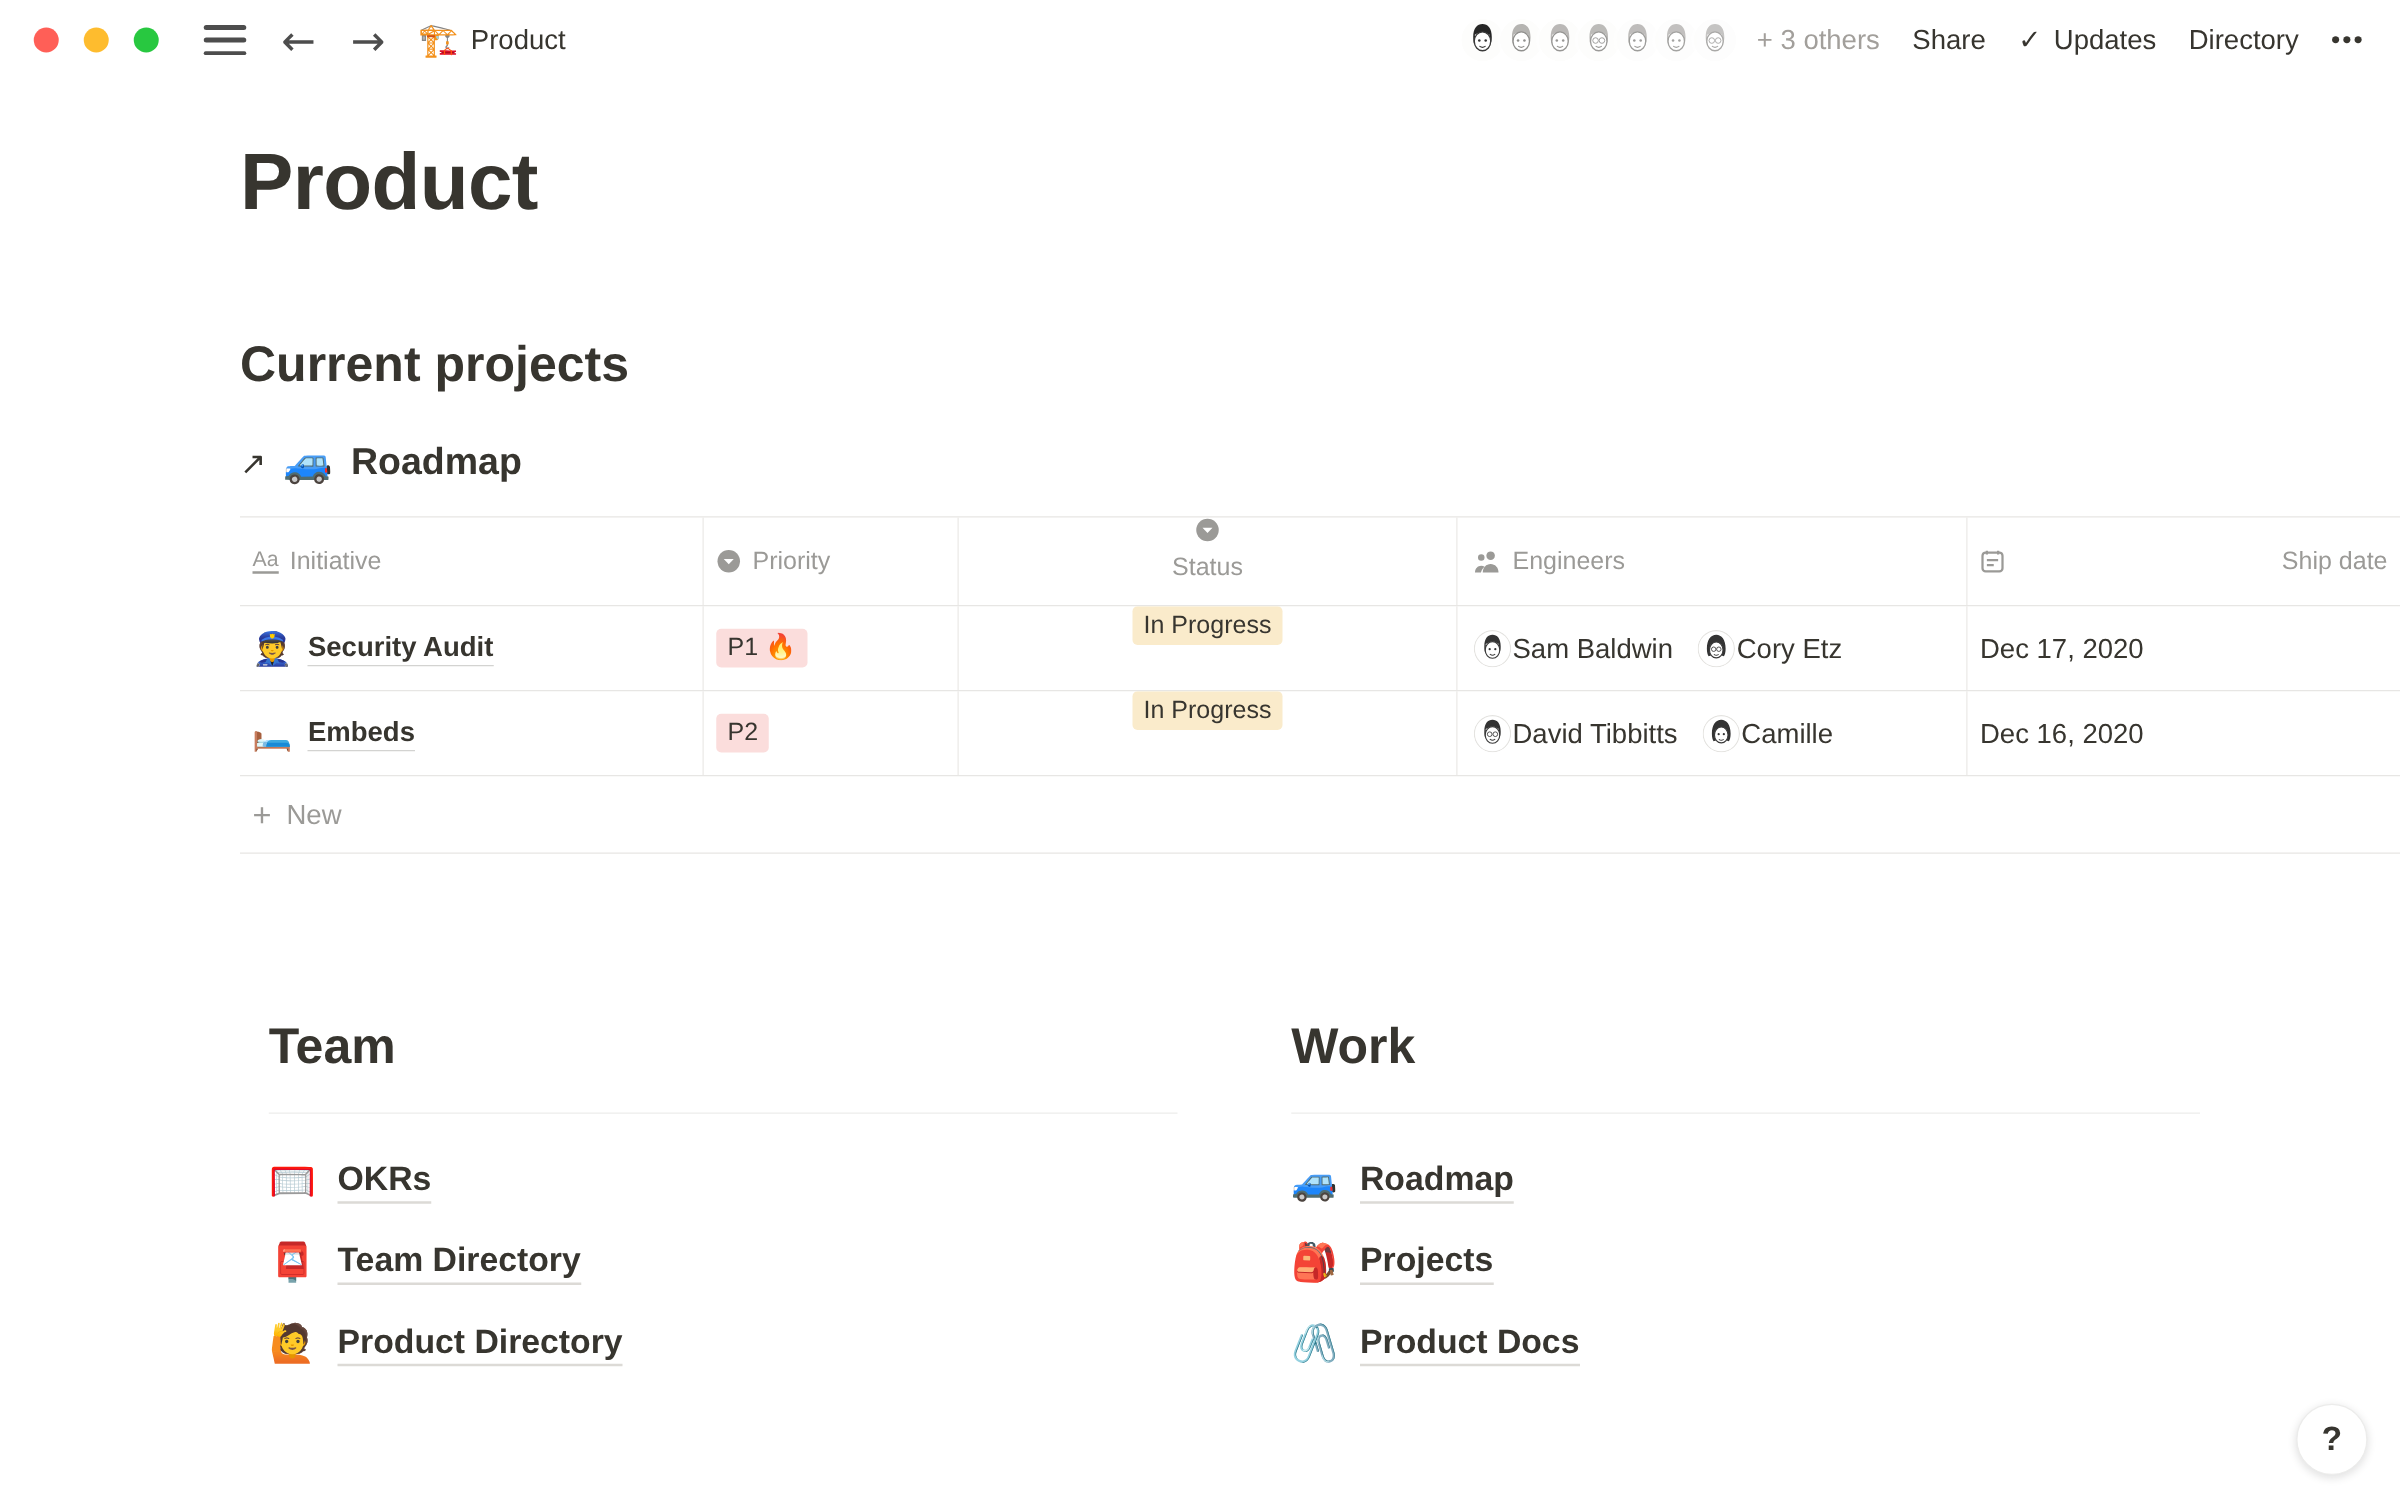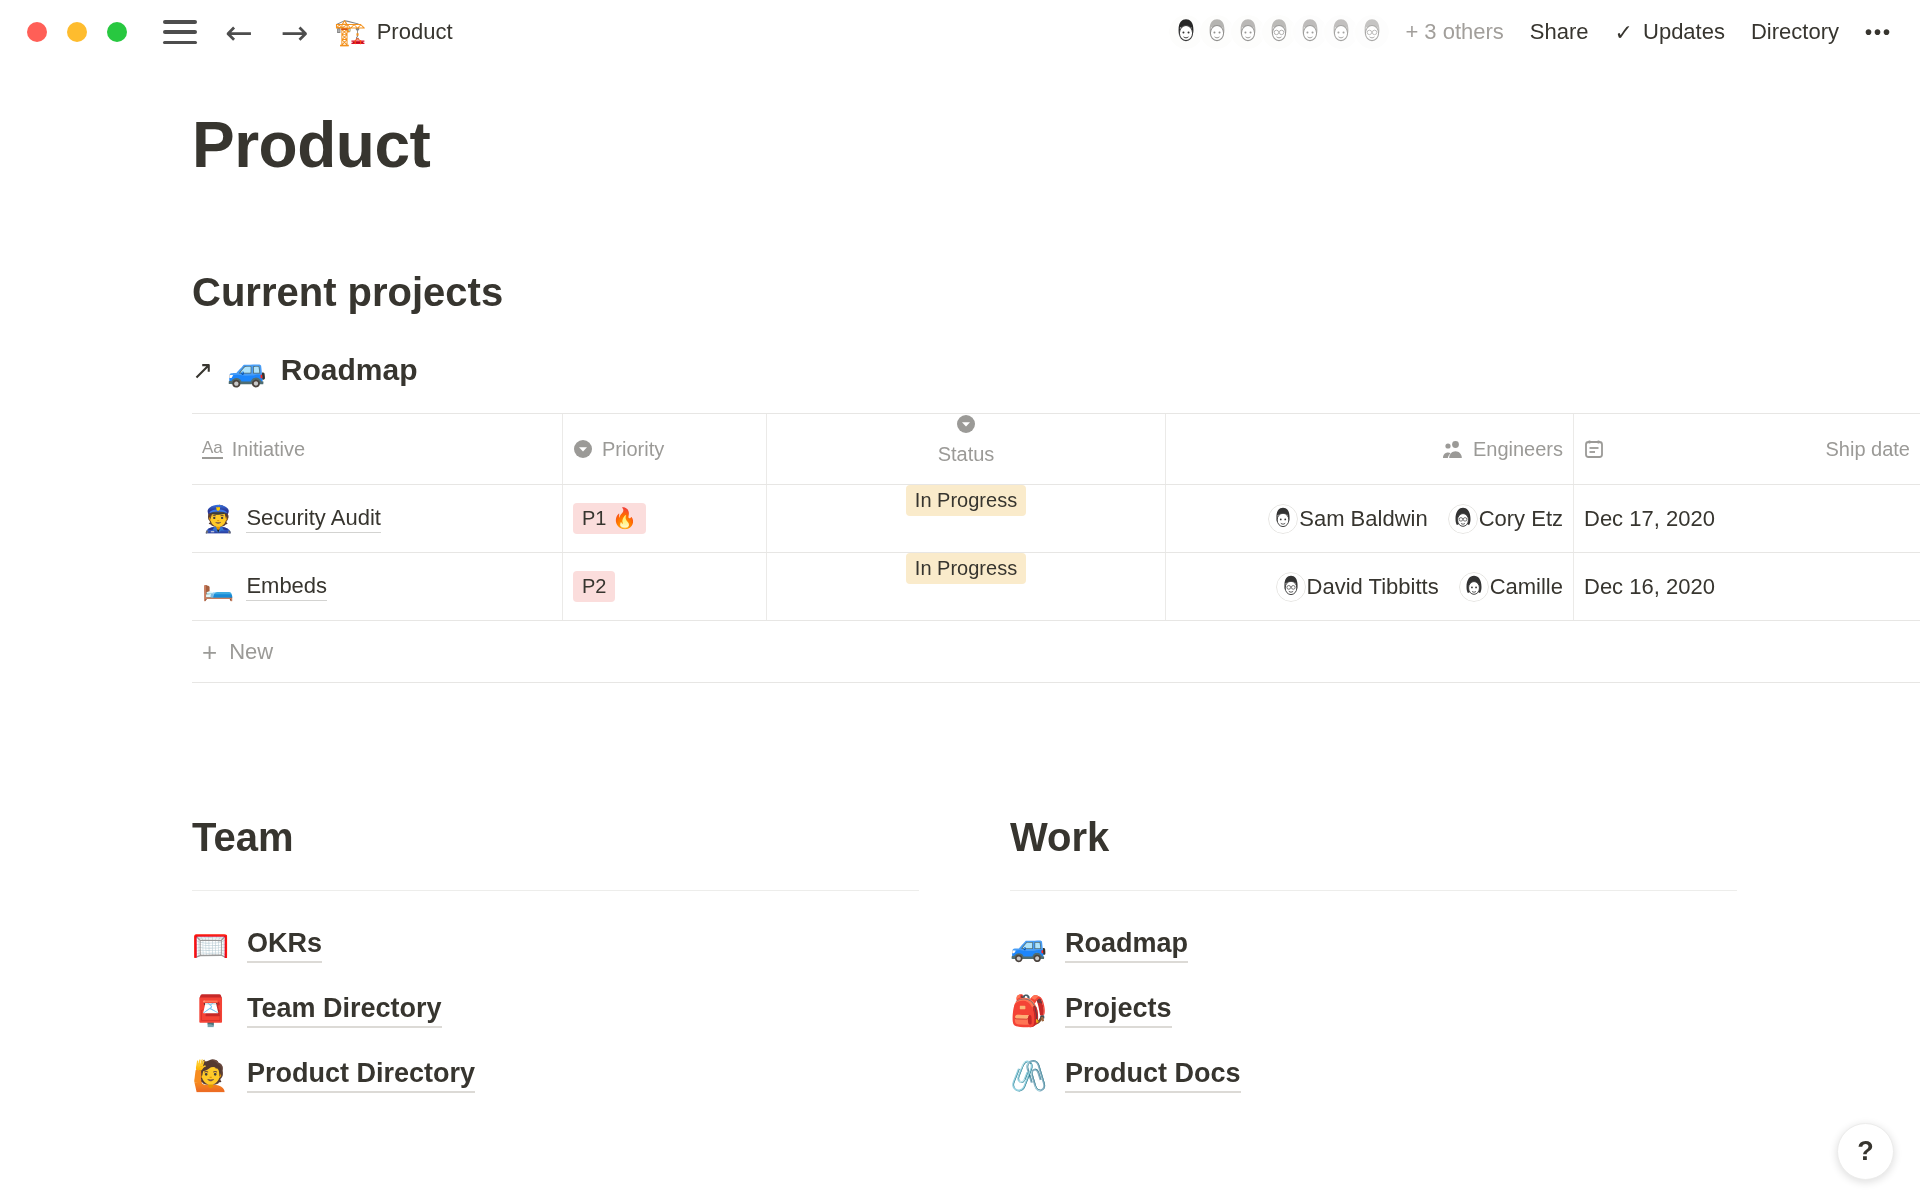--- a/index.html
+++ b/index.html
@@ -50,33 +50,33 @@
   .trow { display:flex; border-bottom:1px solid #e7e6e4; }
   .cell { display:flex; align-items:center; padding:0 10px; border-right:1px solid #ebeae8; overflow:hidden; white-space:nowrap; }
   .cell:last-child { border-right:none;justify-content:space-between; }
   .c-init{ width:371px; } .c-prio{ width:204px; } .c-stat{ width:399px;flex-direction:column; } .c-eng{ width:408px; } .c-date{ flex:1; }
   .thead .cell { height:70px; color:#9b9a97; font-size:20px; gap:9px; }
   .aa-icon { font-size:17px; border-bottom:2px solid #9b9a97; line-height:1.1; padding-bottom:0; }
   .hicon svg { display:block; }
   .tbody .trow .cell { height:67px; }
   .row-title { display:flex; align-items:center; gap:12px; cursor:pointer; }
   .row-title .emoji { font-size:26px; line-height:1; }
-  .row-title .txt { font-weight:400; border-bottom:1.5px solid rgba(55,53,47,.22); padding-bottom:1px; }
+  .row-title .txt { font-weight:700; border-bottom:1.5px solid rgba(55,53,47,.22); padding-bottom:1px; }
   .pill { display:inline-block; padding:3px 9px; border-radius:4px; font-size:20px; line-height:1.25; }
   .pill.red { background:#FBDDDC; }
   .pill.yellow { background:#FAEBCB; }
   .eng-chip { display:flex; align-items:center; gap:1px; flex:0 0 auto; }
   .eng-chip .avatar { width:30px; height:30px; border:none; }
-  .c-eng { gap:20px; padding-left:13px;justify-content:flex-end; }
+  .c-eng { gap:20px; padding-left:13px; }
   .new-row { display:flex; align-items:center; height:62px; color:#9b9a97; gap:12px; padding:0 10px; border-bottom:1px solid #e7e6e4; cursor:pointer; }
   .new-row .plus { font-size:26px; font-weight:400; line-height:1; }
   .new-row .lbl { font-size:22px; }
 
   
-  .bottom { display:flex; margin-top:132px; }
+  .bottom { display:flex; margin-top:132px;margin-left:23px; }
   .col { width:818px; }
   .col .rule { width:727px; height:1px; background:#ededeb; border:none; margin-top:30px; }
   .links { margin-top:22px; }
   .link-item { display:flex; align-items:center; gap:17px; height:65px; width:max-content; cursor:pointer; }
   .link-item .emoji { font-size:30px; line-height:1; width:38px; text-align:center; }
   .link-item .txt { font-size:27px; font-weight:700; border-bottom:2px solid #dcdad6; padding-bottom:2px; }
 
   
   .help-btn { position:absolute; right:26px; bottom:20px; width:57px; height:57px; border-radius:50%;
     background:#fff; border:1px solid #ececeb; box-shadow:0 2px 8px rgba(15,15,15,.14);

